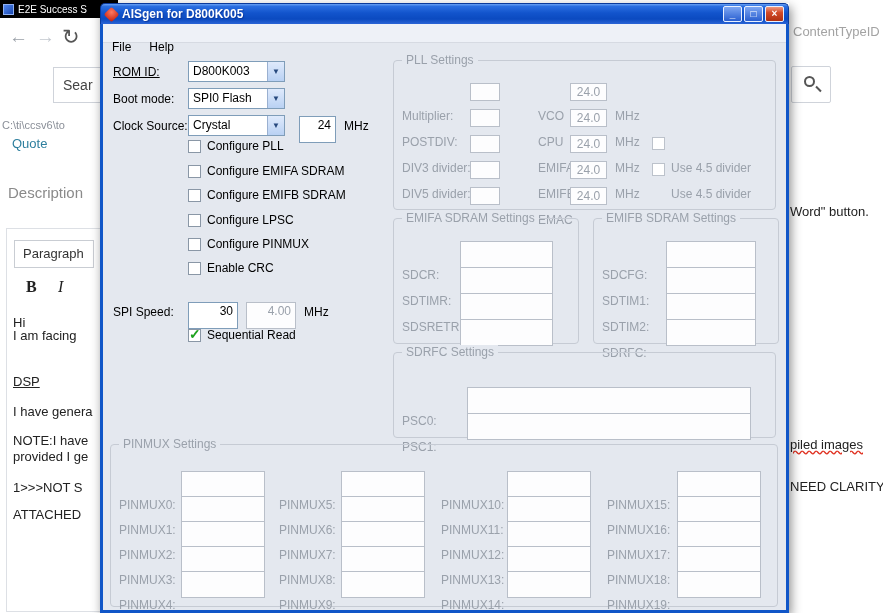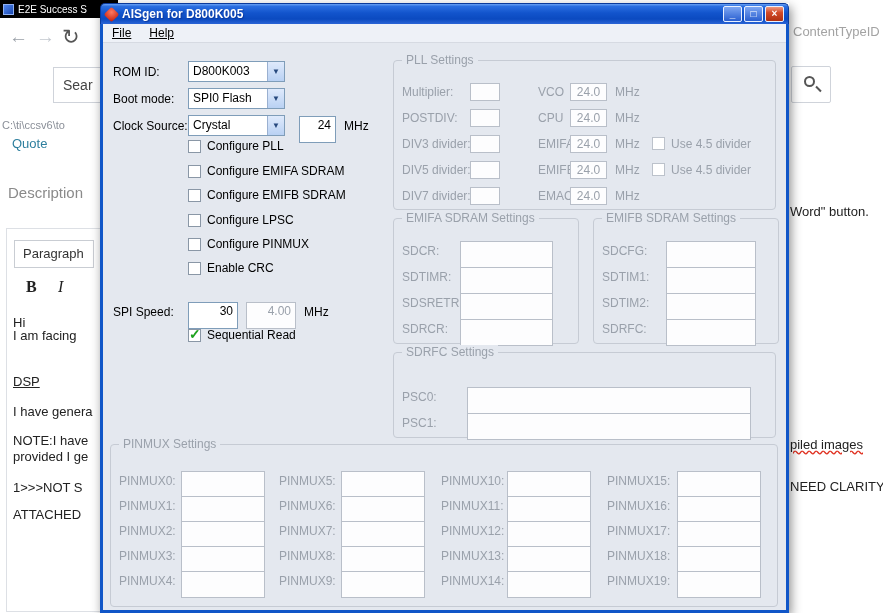--- a/index.html
+++ b/index.html
@@ -45,24 +45,24 @@
   .title-text { flex:1; color:#fff; font-size:12px; font-weight:bold; text-shadow:1px 1px 1px #0a38a0; white-space:nowrap; }
   .tb-btn { width:19px; height:16px; margin-left:2px; border-radius:2px; border:1px solid #e8f0ff;
             color:#fff; font-size:10px; line-height:13px; text-align:center; font-weight:bold; cursor:pointer; }
   .tb-min, .tb-max { background:linear-gradient(180deg,#7da6f2,#2a5fd0); }
   .tb-close { background:linear-gradient(180deg,#f0997e,#d24a28 40%,#b03010); }
   .winbody { position:absolute; left:0; top:21px; width:689px; height:589px;
              border:3px solid #1056c8; border-top:none; background:#e4e8ef; }
   .client { position:absolute; inset:0; }
   .menubar { position:absolute; left:0; top:0; width:100%; height:19px; background:#eef1f7;
              border-bottom:1px solid #d6dae2; font-size:12px; color:#000; }
-  .menu-item { display:inline-block; padding:2px 9px; cursor:default;text-decoration:underline; }
+  .menu-item { display:inline-block; padding:16px 9px; cursor:default; }
 
   .flabel { position:absolute; font-size:12px; color:#000; white-space:nowrap; }
-  .glabel { position:absolute; font-size:12px; color:#9aa1ab; white-space:nowrap; }
+  .glabel { position:absolute; font-size:12px; color:#9aa1ab; white-space:nowrap;margin-top:24px; }
   .tbox { position:absolute; background:#fff; border:1px solid #7f9db9; font-size:12px; color:#000;
           padding:1px 4px; line-height:15px; height:27px; }
   .tbox.dis { border-color:#b9bfc9; color:#9aa1ab; background:#fdfdfe; }
   .num { text-align:right; }
   .ctr { text-align:center; }
   .combo { position:absolute; height:21px; background:#fff; border:1px solid #7f9db9; font-size:12px; }
   .combo-text { position:absolute; left:4px; top:2px; white-space:nowrap; }
   .combo-btn { position:absolute; right:0; top:0; bottom:0; width:17px; text-align:center; line-height:19px;
                font-size:8px; color:#27497e; background:linear-gradient(180deg,#dfeafc,#b9d1f3);
                border-left:1px solid #9ab0d0; cursor:pointer; }
@@ -122,21 +122,21 @@
       <span class="title-icon"></span>
       <span class="title-text">AISgen for D800K005</span>
       <span class="tb-btn tb-min">_</span>
       <span class="tb-btn tb-max">□</span>
       <span class="tb-btn tb-close">×</span>
     </div>
     <div class="winbody">
       <div class="client">
         <div class="menubar"><span class="menu-item">File</span><span class="menu-item">Help</span></div>
 
-        <span class="flabel" style="left:10px;top:41px;">ROM ID:</span>
+        <span class="flabel" style="left:10px;top:41px;text-decoration:underline;">ROM ID:</span>
         <div class="combo" style="left:85px;top:37px;width:97px;">
           <span class="combo-text">D800K003</span>
           <span class="combo-btn">▼</span>
         </div>
 
         <span class="flabel" style="left:10px;top:68px;">Boot mode:</span>
         <div class="combo" style="left:85px;top:64px;width:97px;">
           <span class="combo-text">SPI0 Flash</span>
           <span class="combo-btn">▼</span>
         </div>

